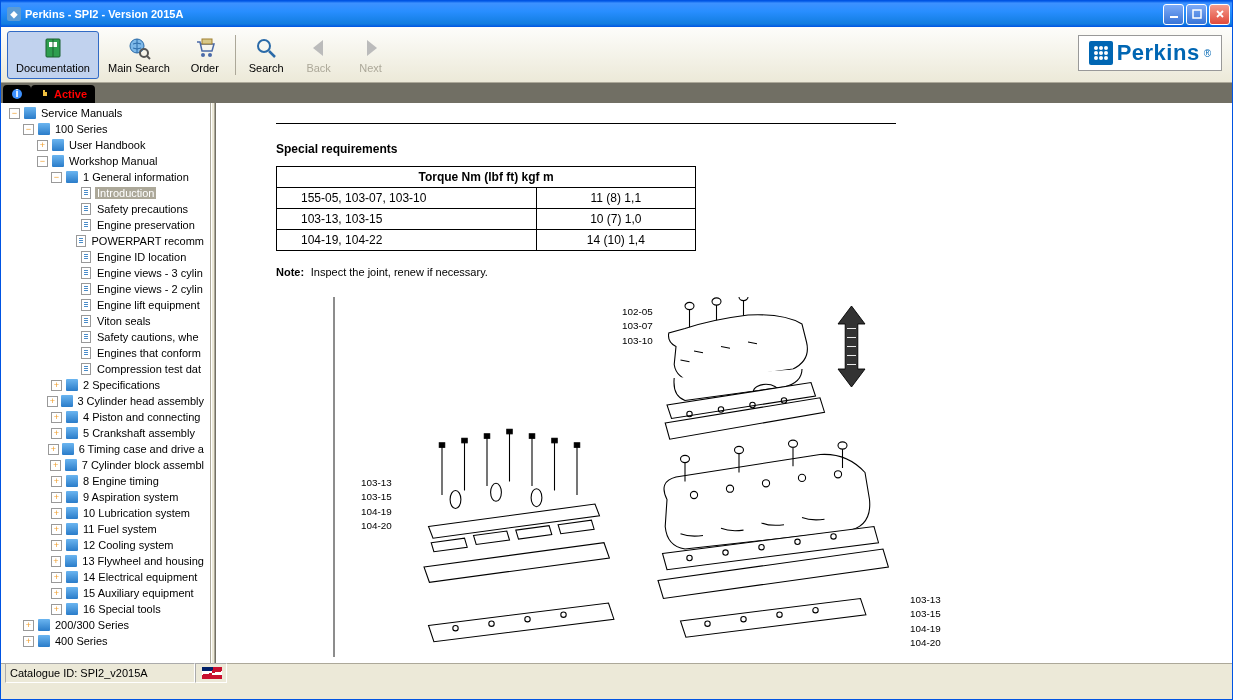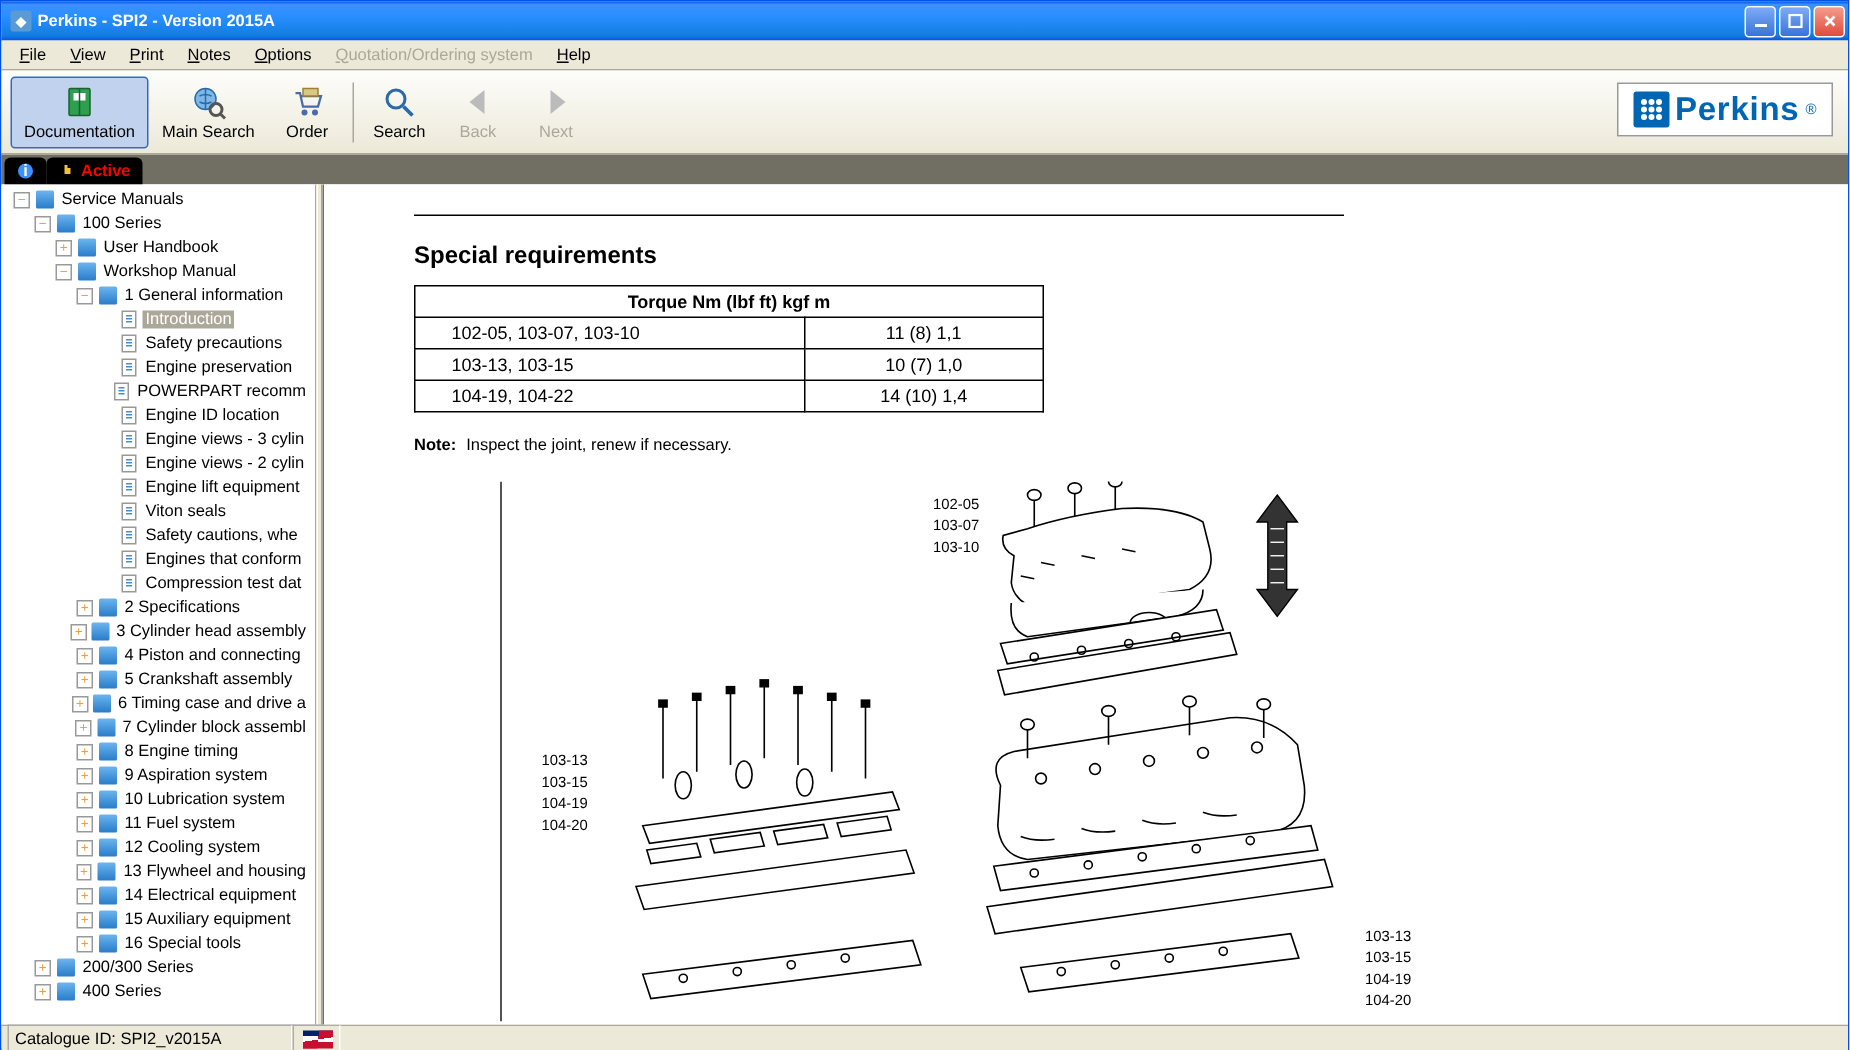--- a/index.html
+++ b/index.html
@@ -42,21 +42,21 @@
 .tn .sp{display:inline-block}
 .tn .ico{width:14px;height:14px;margin-right:2px;display:inline-flex;align-items:center;justify-content:center}
 .tn .label{padding:0 2px}
 .tn .label.sel{background:#aca899;color:#fff}
 .ico-book{background:linear-gradient(#6bb5f0,#2a7cc9);border-radius:1px;width:12px;height:12px}
 .ico-closed{background:linear-gradient(#6bb5f0,#2a7cc9);border-radius:1px;width:12px;height:12px}
 .ico-doc{background:#fff;border:1px solid #999;width:10px;height:12px;position:relative}
 .ico-doc::before{content:"";position:absolute;top:2px;left:2px;right:2px;height:1px;background:#4a8cc9;box-shadow:0 2px #4a8cc9,0 4px #4a8cc9}
 .doc-view{flex:1;background:#fff;position:relative;overflow:hidden;border-left:1px solid #716f64}
 .doc-page{padding:20px 30px 0 60px;position:relative}
-.doc-page h3{font-size:16px;font-weight:bold;margin-bottom:10px;font-family:Arial}
+.doc-page h3{font-size:12px;font-weight:bold;margin-bottom:10px;font-family:Arial}
 .torque-table{border-collapse:collapse;width:420px;margin-bottom:14px}
 .torque-table th,.torque-table td{border:1px solid #000;padding:3px 24px;font-size:12px;font-family:Arial}
 .torque-table th{font-weight:bold;text-align:center;background:#fff}
 .torque-table td:last-child{text-align:center}
 .note{font-size:12px;font-family:Arial;margin-bottom:18px}
 .note b{font-weight:bold}
 .diagram{position:relative;height:360px}
 .diagram svg{width:100%;height:100%}
 .statusbar{height:18px;background:#ece9d8;border-top:1px solid #aca899;display:flex;align-items:center;padding:0 4px;font-size:11px}
 .status-cell{border:1px inset #fff;padding:1px 4px;height:20px;display:flex;align-items:center}
@@ -85,29 +85,20 @@
           </svg>
         </div>
       <div class="win-btn close">
           <svg width="10" height="10">
             <path d="M2 2 L8 8 M8 2 L2 8" stroke="#fff" stroke-width="1.8"></path>
           </svg>
         </div>
     </div>
   </div>
 
-  <div class="menubar" id="menubar">
-      <span class="menu-item"><u>F</u>ile</span>
-      <span class="menu-item"><u>V</u>iew</span>
-      <span class="menu-item"><u>P</u>rint</span>
-      <span class="menu-item"><u>N</u>otes</span>
-      <span class="menu-item"><u>O</u>ptions</span>
-      <span class="menu-item disabled"><u>Q</u>uotation/Ordering system</span>
-      <span class="menu-item"><u>H</u>elp</span>
-    </div>
 
   <div class="toolbar" id="toolbar">
     <div class="tool-btn active">
         <div class="t-icon">
           <svg width="24" height="24">
             <rect x="5" y="3" width="14" height="18" rx="1" fill="#2e9e4f" stroke="#1a6030"></rect>
             <rect x="8" y="6" width="8" height="5" fill="#fff"></rect>
             <line x1="12" y1="3" x2="12" y2="21" stroke="#1a6030"></line>
           </svg>
         </div>
@@ -482,21 +473,21 @@
         <div style="border-top:1px solid #000;width:620px;margin-bottom:18px"></div>
         <h3>Special requirements</h3>
         <table class="torque-table">
           <tbody>
               <tr>
                 <th colspan="2">Torque Nm (lbf ft) kgf m</th>
               </tr>
           </tbody>
             <tbody id="trows">
               <tr>
-                <td>102-05, 103-07, 103-10</td>
+                <td>155-05, 103-07, 103-10</td>
                 <td>11 (8) 1,1</td>
               </tr>
               <tr>
                 <td>103-13, 103-15</td>
                 <td>10 (7) 1,0</td>
               </tr>
               <tr>
                 <td>104-19, 104-22</td>
                 <td>14 (10) 1,4</td>
               </tr>

